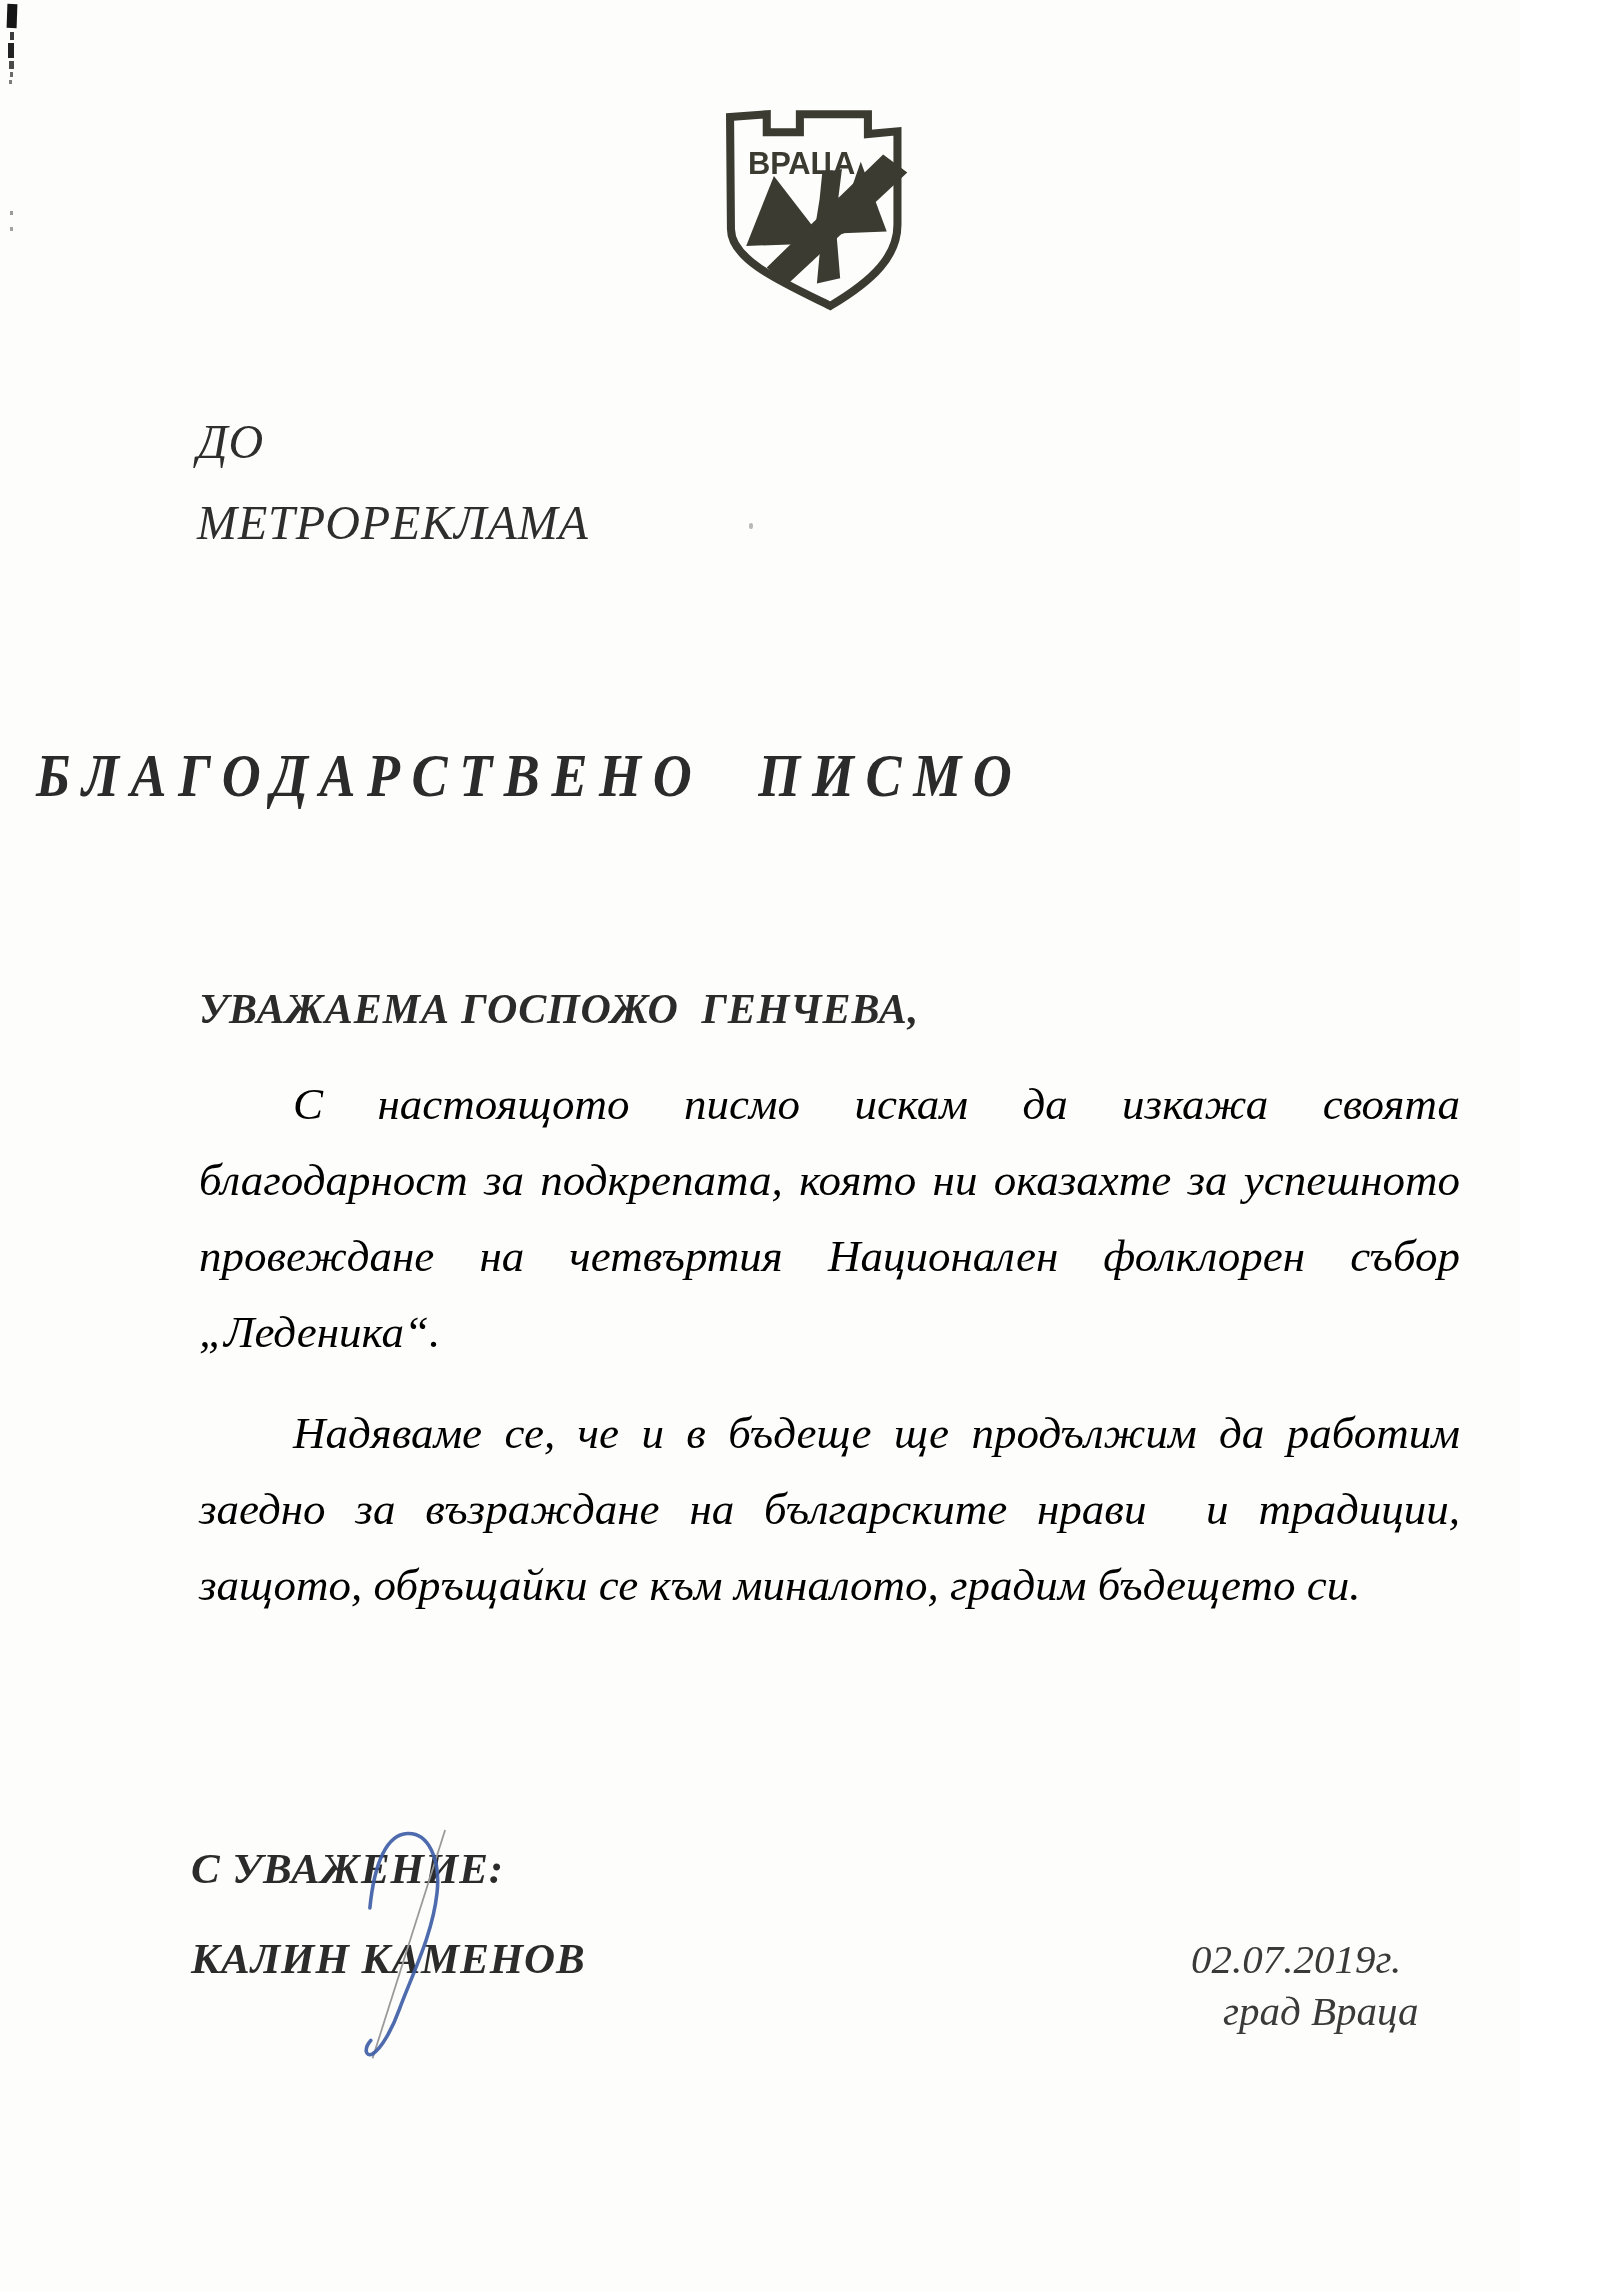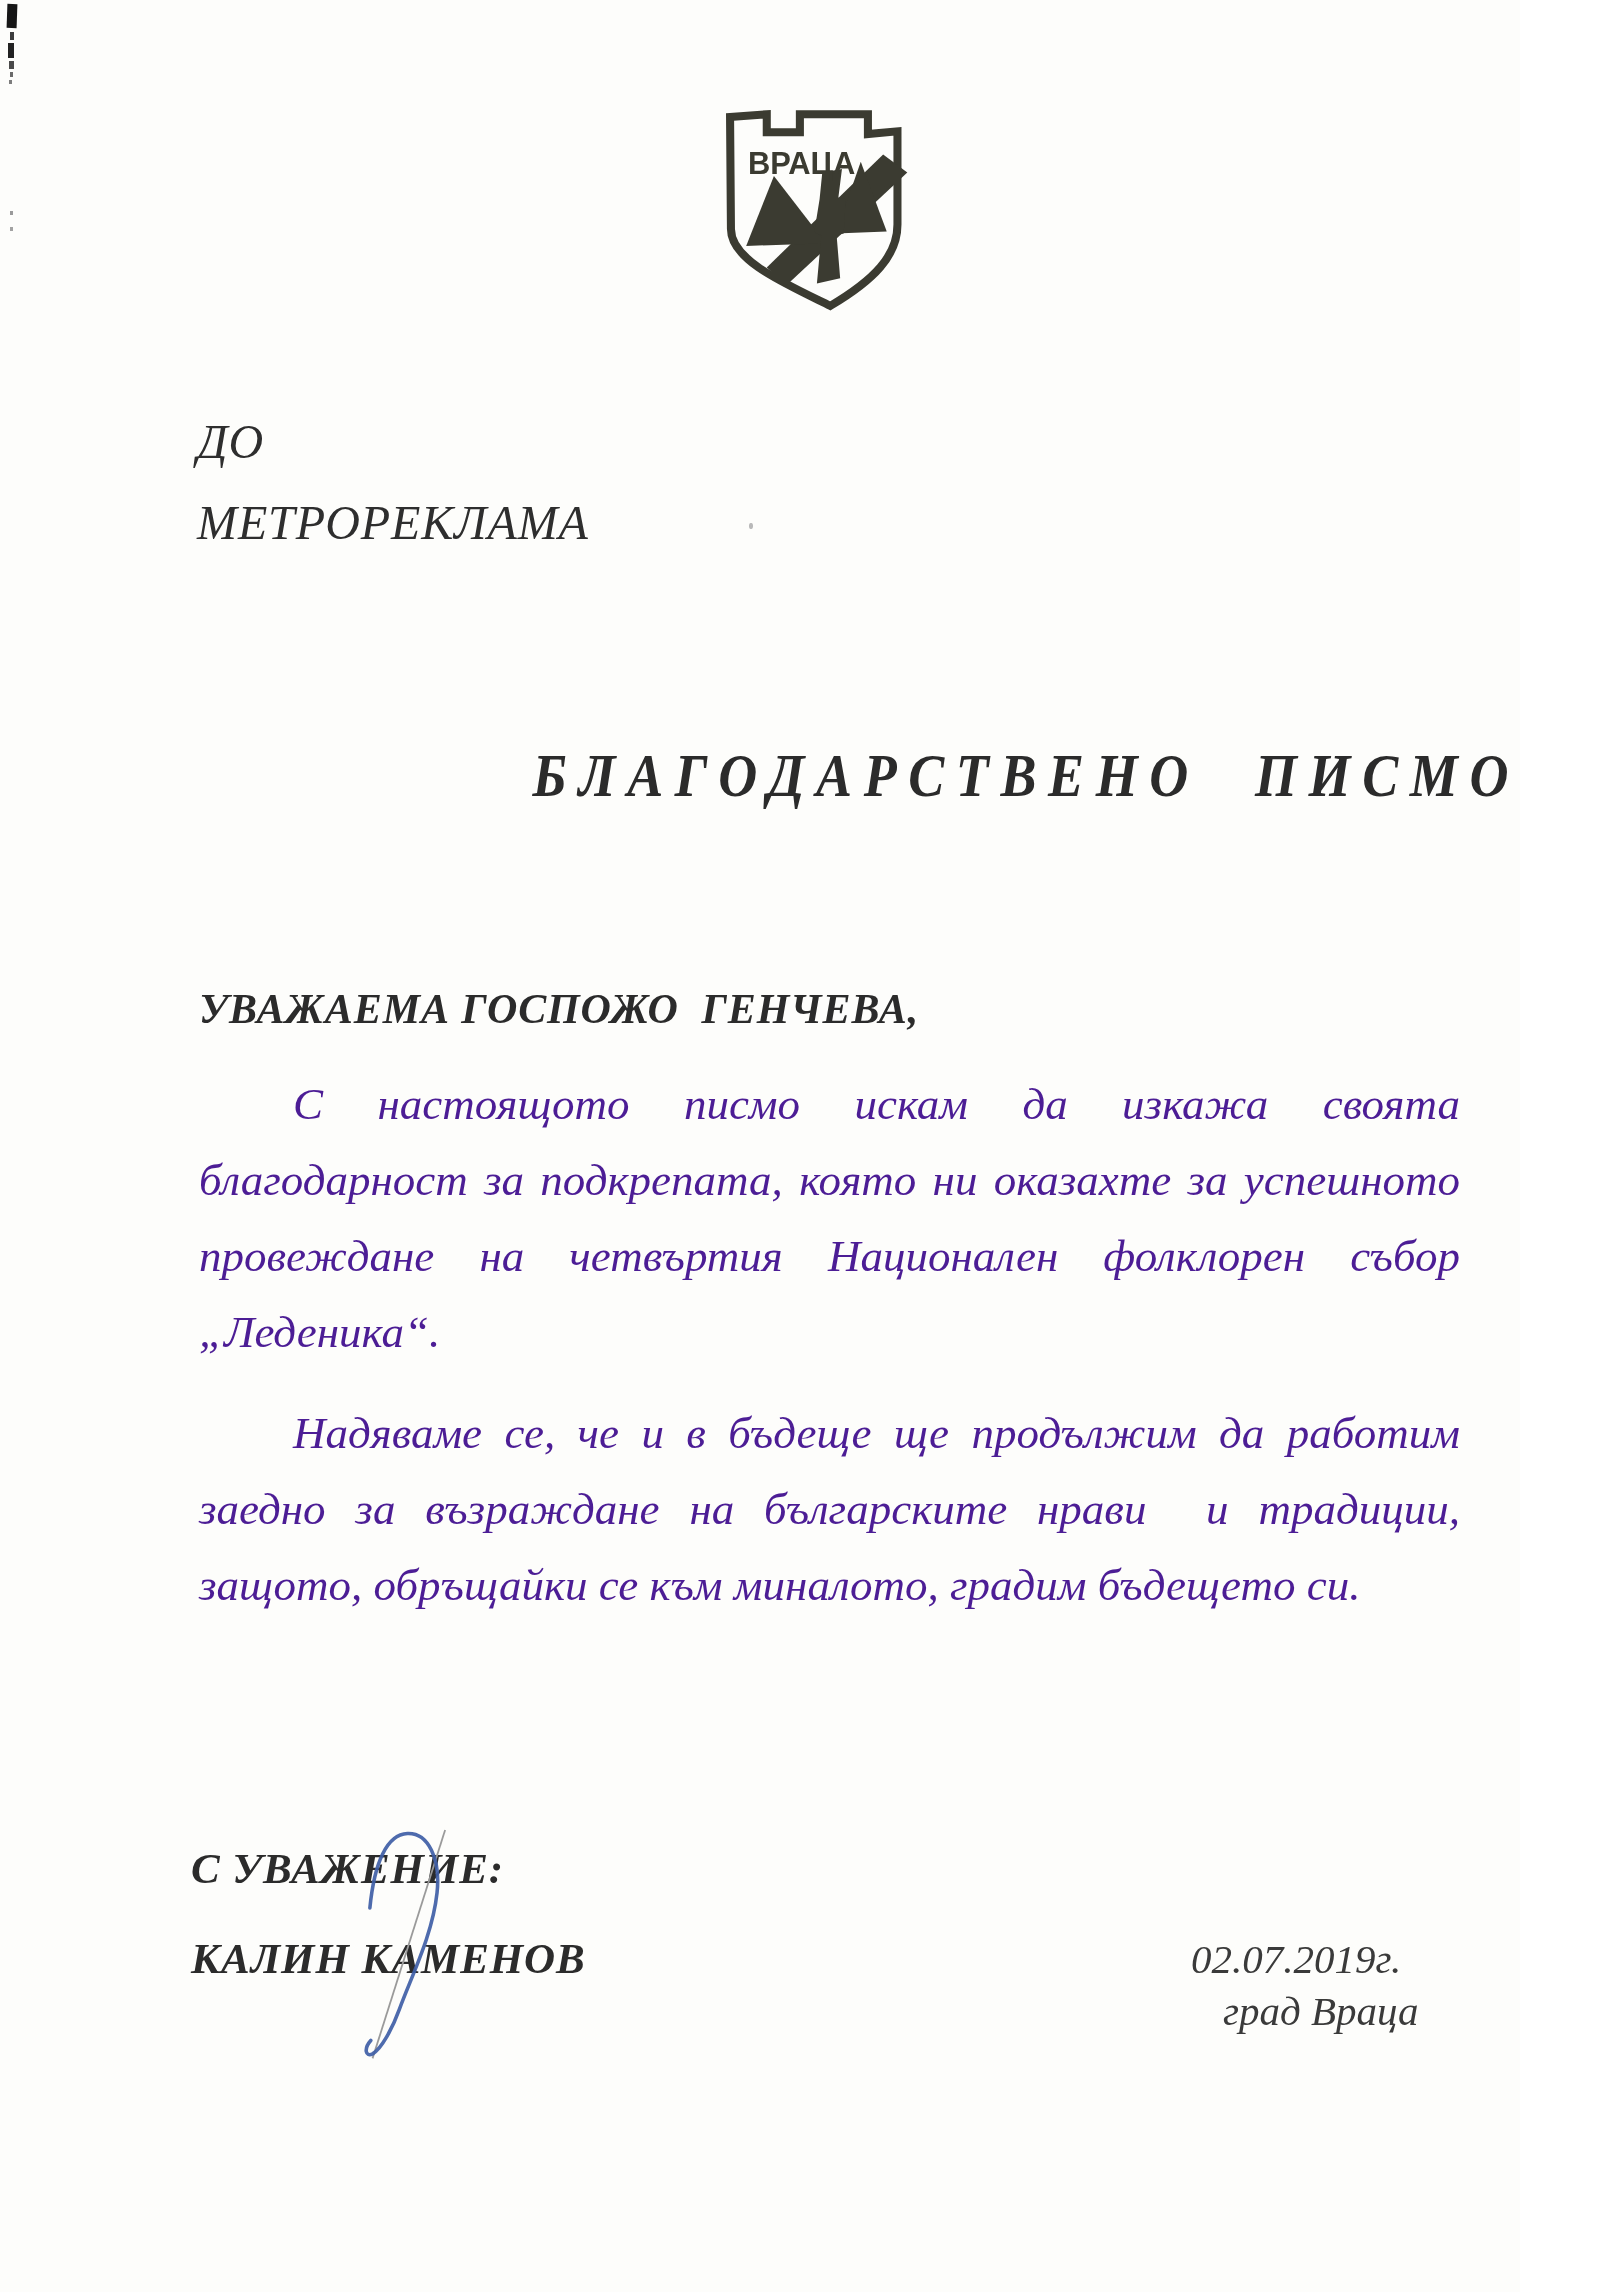--- a/index.html
+++ b/index.html
@@ -33,38 +33,38 @@
   
   .address{
     position:absolute;left:197px;top:401px;
     font-style:italic;font-size:48px;line-height:81px;
     color:#2e2e2e;letter-spacing:0.9px;
   }
 
   
   .title{
     position:absolute;left:36px;right:0;top:740px;
-    text-align:right;
+    text-align:left;
   }
   .title span{
     display:inline-block;
     font-size:54px;font-weight:bold;font-style:italic;
     letter-spacing:11.6px;word-spacing:30px;
     transform:scaleY(1.14);transform-origin:center top;
     color:#2b2b2b;white-space:nowrap;
   }
 
   
   .body-block{position:absolute;left:199px;top:982px;width:1261px;}
   .salutation{
     font-size:42px;font-weight:bold;font-style:italic;
     letter-spacing:0.9px;color:#2b2b2b;height:84px;line-height:54px;
   }
   .bline{
-    font-size:45px;font-style:italic;color:#4c1d95;
+    font-size:45px;font-style:italic;color:#000000;
     height:76px;line-height:76px;white-space:normal;
   }
   .jl{text-align:justify;text-align-last:justify;}
   .ll{text-align:left;}
   .indent{text-indent:94px;}
   .pgap{margin-top:25px;}
 
   
   .closing-block{position:absolute;left:191px;top:1843px;}
   .closing{

